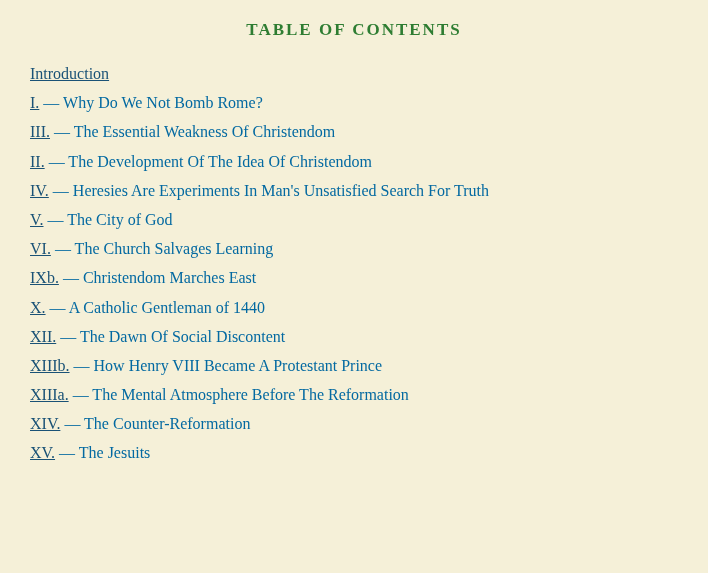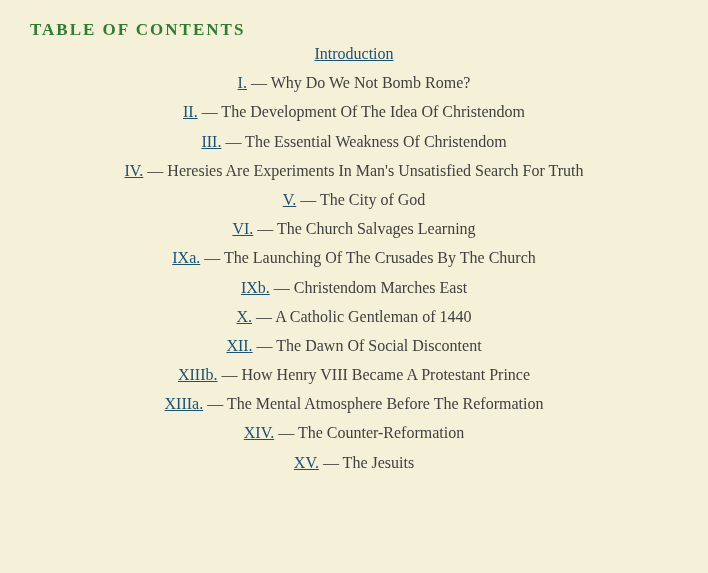--- a/index.html
+++ b/index.html
@@ -10,56 +10,56 @@
     body {
       background-color: #f5f0d8;
       font-family: Times New Roman, serif;
       font-size: 16px;
       color: #2c2c2c;
       padding: 20px 30px;
       width: 708px;
       min-height: 573px;
     }
     .page-title {
+      text-align: center;
       color: #2e7d32;
       font-weight: bold;
       font-size: 17px;
       letter-spacing: 2px;
+      margin-bottom: 20px;
     }
     .toc-list {
       list-style: none;
       line-height: 1.7;
     }
     .toc-list li {
       margin-bottom: 2px;
-      text-align: center;
     }
     a {
       color: #1a5276;
       text-decoration: underline;
       cursor: pointer;
     }
     .entry-text {
-      color: #404040;
+      color: #0369a1;
     }
   </style>
 </head>
 <body>
 
 <h1 class="page-title">TABLE OF CONTENTS</h1>
 
 <ul class="toc-list" id="toc-container">
 <li><a href="#">Introduction</a></li>
     <li><a href="#">I.</a><span class="entry-text"> — Why Do We Not Bomb Rome?</span></li>
+    <li><a href="#">III.</a><span class="entry-text"> — The Essential Weakness Of Christendom</span></li>
     <li><a href="#">II.</a><span class="entry-text"> — The Development Of The Idea Of Christendom</span></li>
-    <li><a href="#">III.</a><span class="entry-text"> — The Essential Weakness Of Christendom</span></li>
     <li><a href="#">IV.</a><span class="entry-text"> — Heresies Are Experiments In Man's Unsatisfied Search For Truth</span></li>
     <li><a href="#">V.</a><span class="entry-text"> — The City of God</span></li>
     <li><a href="#">VI.</a><span class="entry-text"> — The Church Salvages Learning</span></li>
-    <li><a href="#">IXa.</a><span class="entry-text"> — The Launching Of The Crusades By The Church</span></li>
     <li><a href="#">IXb.</a><span class="entry-text"> — Christendom Marches East</span></li>
     <li><a href="#">X.</a><span class="entry-text"> — A Catholic Gentleman of 1440</span></li>
     <li><a href="#">XII.</a><span class="entry-text"> — The Dawn Of Social Discontent</span></li>
     <li><a href="#">XIIIb.</a><span class="entry-text"> — How Henry VIII Became A Protestant Prince</span></li>
     <li><a href="#">XIIIa.</a><span class="entry-text"> — The Mental Atmosphere Before The Reformation</span></li>
     <li><a href="#">XIV.</a><span class="entry-text"> — The Counter-Reformation</span></li>
     <li><a href="#">XV.</a><span class="entry-text"> — The Jesuits</span></li>
   </ul>
 
 </body></html>

